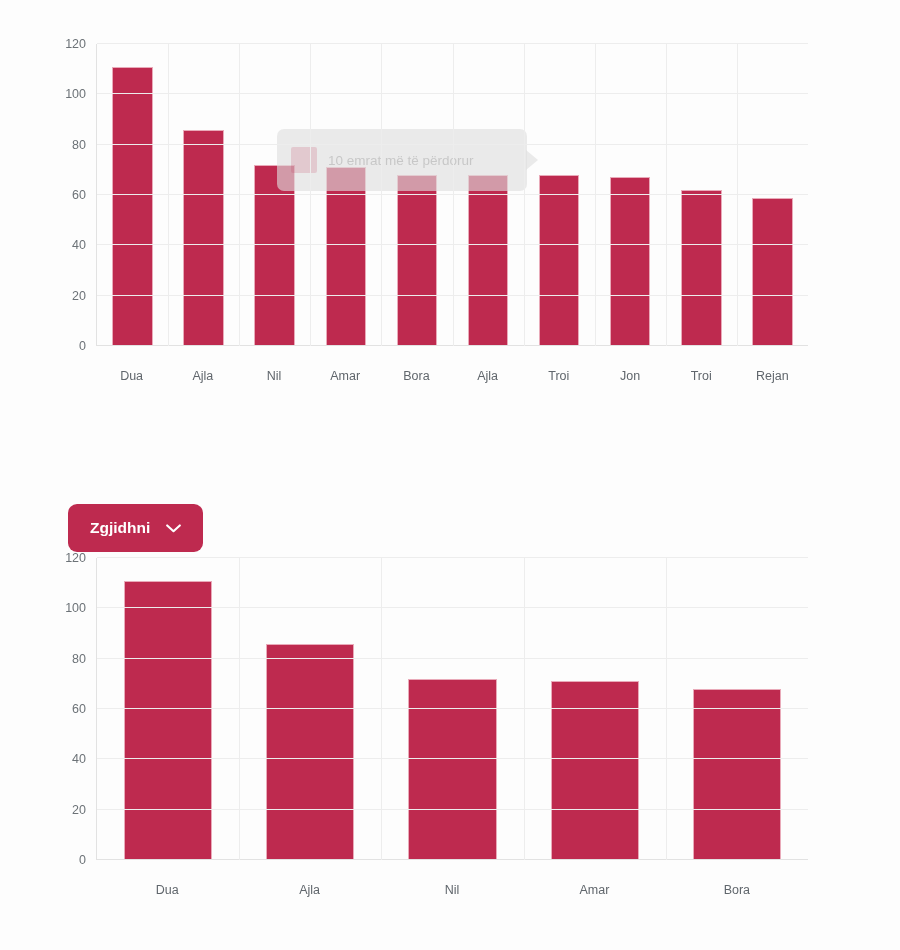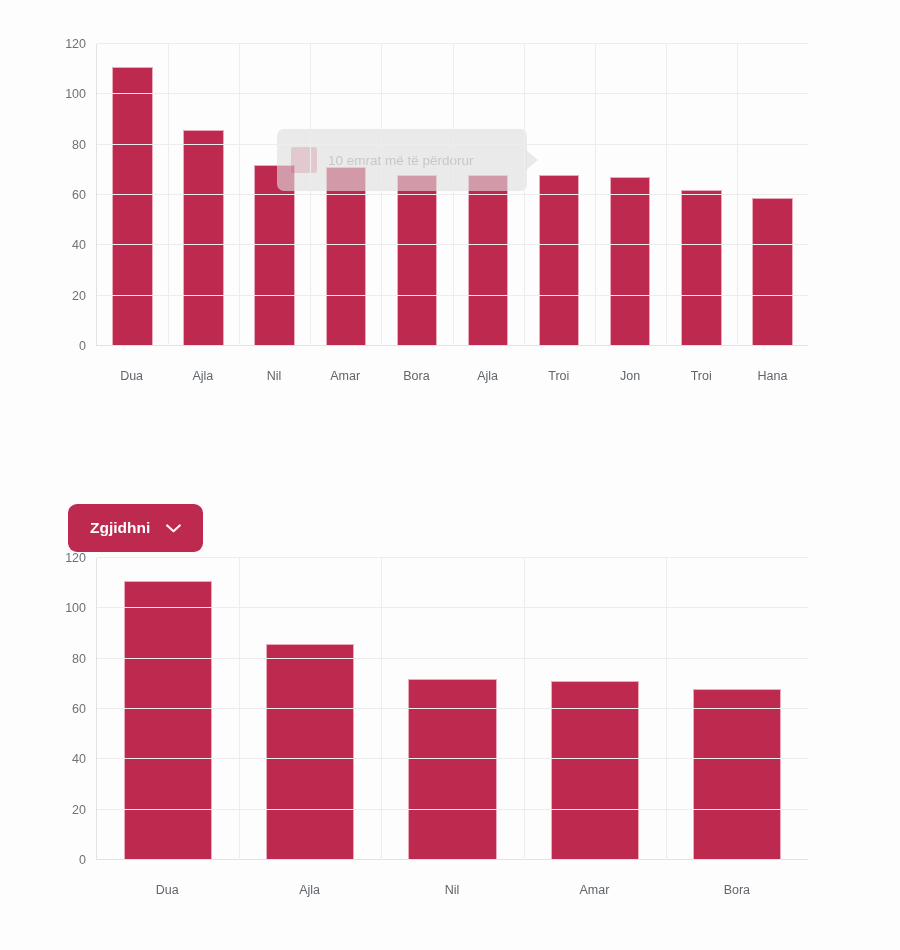--- a/index.html
+++ b/index.html
@@ -236,21 +236,21 @@
     <div class="xlabels" id="xlab1">
         <div class="xlabel">Dua</div>
         <div class="xlabel">Ajla</div>
         <div class="xlabel">Nil</div>
         <div class="xlabel">Amar</div>
         <div class="xlabel">Bora</div>
         <div class="xlabel">Ajla</div>
         <div class="xlabel">Troi</div>
         <div class="xlabel">Jon</div>
         <div class="xlabel">Troi</div>
-        <div class="xlabel">Hana</div>
+        <div class="xlabel">Rejan</div>
       </div>
   </div>
 </div>
 
 <button class="select-btn">
   <span>Zgjidhni</span>
   <svg class="chev" width="15" height="9" viewBox="0 0 15 9">
     <path d="M1.2 1.4 L7.5 7.2 L13.8 1.4" fill="none" stroke="#ffffff" stroke-width="2.1" stroke-linecap="round" stroke-linejoin="round"></path>
   </svg>
 </button>

